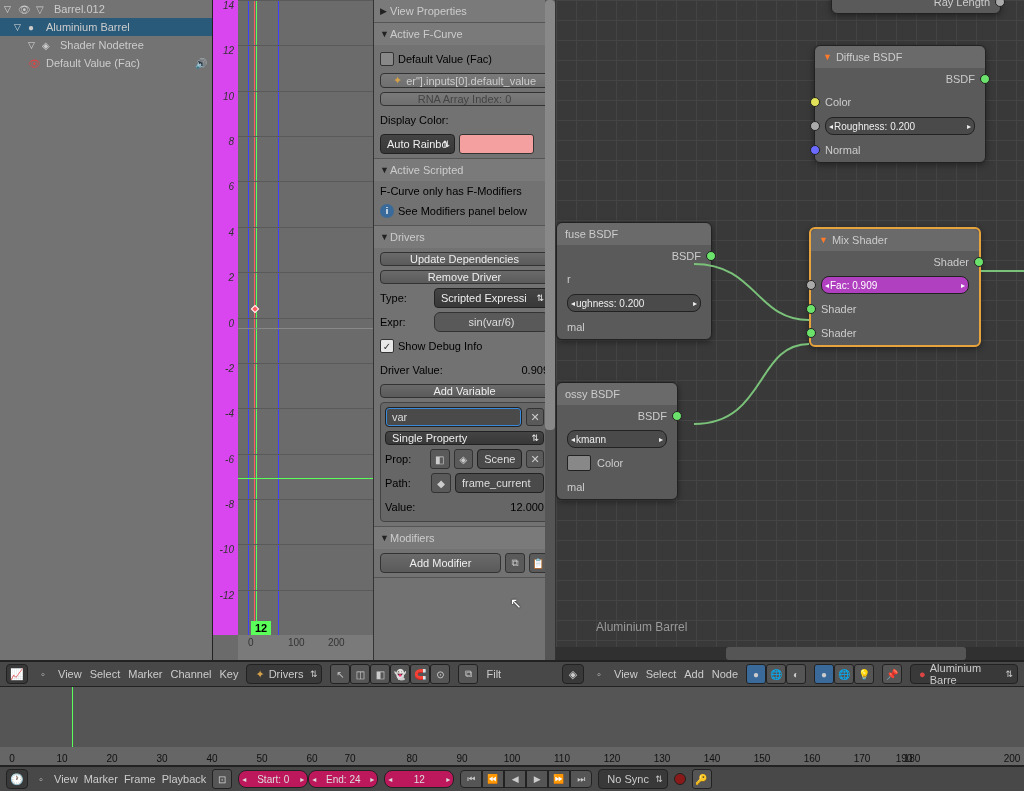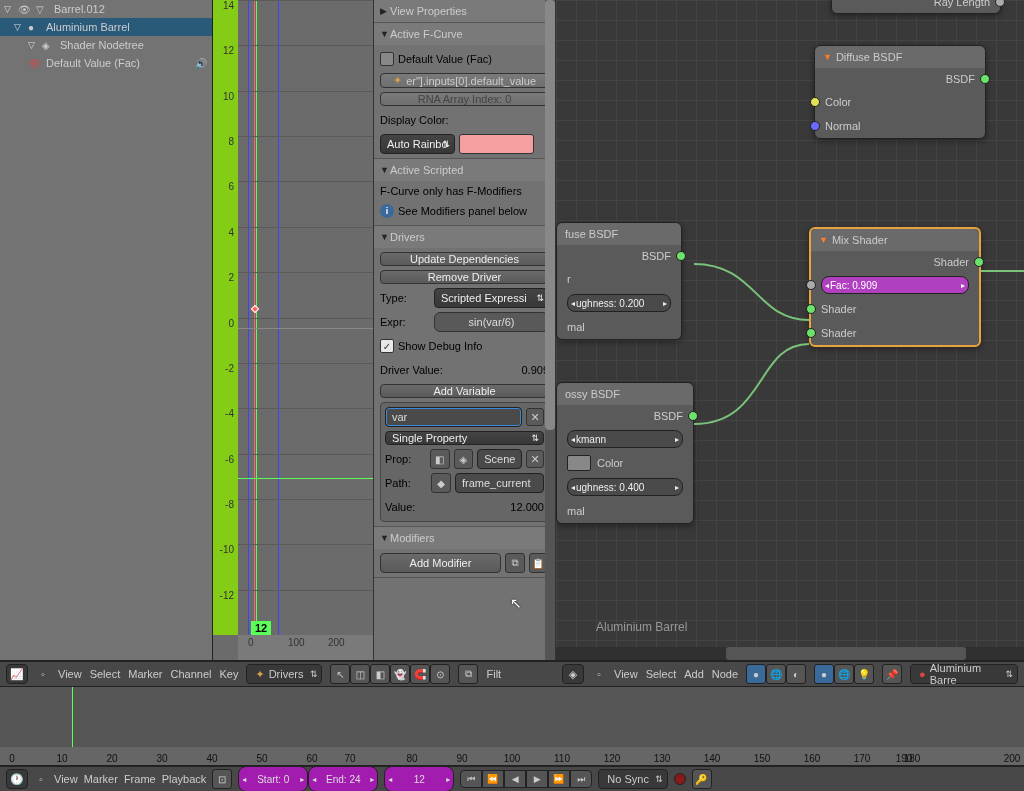--- a/index.html
+++ b/index.html
@@ -16,21 +16,21 @@
 
 
 .graph-area { position: absolute; left: 213px; top: 0; width: 160px; height: 660px; background: #6b6b6b; }
 .graph-grid { position: absolute; left: 25px; top: 0; right: 0; bottom: 25px; background: #6b6b6b; }
 .gridline-h { position: absolute; left: 0; right: 0; height: 1px; background: #5a5a5a; }
 .axis-zero-h { background: #888; }
 .greenline-v { position: absolute; top: 0; bottom: 0; width: 1px; background: #5aff5a; }
 .greenline-h { position: absolute; left: 0; right: 0; height: 1px; background: #5aff5a; }
 .blueline-v { position: absolute; top: 0; bottom: 0; width: 1px; background: #4040ff; }
 .redline-v { position: absolute; top: 0; bottom: 0; width: 1px; background: #ff6060; }
-.graph-yaxis { position: absolute; left: 0; top: 0; width: 25px; bottom: 25px; background: #84cc16; }
+.graph-yaxis { position: absolute; left: 0; top: 0; width: 25px; bottom: 25px; background: #d946ef; font-style: italic; }
 .graph-ylab { position: absolute; right: 4px; font-size: 10px; color: #333; }
 .graph-xaxis { position: absolute; left: 25px; right: 0; bottom: 0; height: 25px; background: #7a7a7a; }
 .graph-xlab { position: absolute; top: 2px; font-size: 10px; color: #333; }
 .frame-badge { position: absolute; bottom: 25px; background: #5aff5a; color: #000; font-weight: bold; padding: 1px 4px; font-size: 11px; }
 .key-marker { position: absolute; width: 6px; height: 6px; border: 1px solid #fff; background: #ff6060; transform: rotate(45deg); }
 
 
 .npanel { position: absolute; left: 373px; top: 0; width: 183px; height: 660px; background: #727272; border-left: 1px solid #333; border-right: 1px solid #333; overflow: hidden; }
 .np-scrollbar { position: absolute; right: 0; top: 0; width: 10px; height: 660px; background: #555; }
 .np-scrollbar-thumb { position: absolute; width: 100%; background: #888; border-radius: 4px; }
@@ -91,21 +91,21 @@
 
 
 .timeline { position: absolute; left: 0; right: 0; top: 686px; bottom: 26px; background: #555; border-top: 1px solid #222; }
 .timeline-ruler { position: absolute; left: 0; right: 0; bottom: 0; height: 18px; background: #666; }
 .tl-tick { position: absolute; bottom: 1px; font-size: 10px; color: #111; transform: translateX(-50%); }
 .tl-frameline { position: absolute; top: 0; bottom: 0; width: 1px; background: #5aff5a; }
 .tl-range { position: absolute; top: 0; bottom: 18px; background: rgba(0,0,0,.15); }
 
 
 .timeline-header { position: absolute; left: 0; right: 0; bottom: 0; height: 26px; background: #484848; border-top: 2px solid #222; display: flex; align-items: center; padding: 0 6px; gap: 6px; }
-.tl-numbtn { background: #a21caf; border: 1px solid #222; border-radius: 8px; height: 26px; padding: 0 12px; display: flex; align-items: center; color: #ddd; font-size: 10px; position: relative; min-width: 70px; justify-content: center; }
+.tl-numbtn { background: #be185d; border: 1px solid #222; border-radius: 8px; height: 18px; padding: 0 12px; display: flex; align-items: center; color: #ddd; font-size: 10px; position: relative; min-width: 70px; justify-content: center; }
 .tl-numbtn::before { content: "◂"; position: absolute; left: 3px; font-size: 8px; }
 .tl-numbtn::after { content: "▸"; position: absolute; right: 3px; font-size: 8px; }
 .tl-playbtn { width: 22px; height: 18px; border: 1px solid #222; background: #555; display: flex; align-items: center; justify-content: center; font-size: 9px; }
 .tl-playbtn:first-of-type { border-radius: 4px 0 0 4px; }
 .tl-playbtn:last-of-type { border-radius: 0 4px 4px 0; }
 .rec-dot { width: 12px; height: 12px; border-radius: 50%; background: #8a1a1a; border: 1px solid #222; }
 </style>
 </head>
 <body>
 
@@ -311,61 +311,62 @@
       </div>
     <div class="node-out">
         <span>BSDF</span>
         <span class="socket sock-out sock-shader"></span>
       </div>
     <div class="node-in">
         <span class="socket sock-in sock-color"></span>
         <span>Color</span>
       </div>
     <div class="node-in">
+        <span class="socket sock-in sock-float"></span>
+        <div class="node-slider">Roughness: 0.200</div>
+      </div>
+    <div class="node-in">
         <span class="socket sock-in sock-vector"></span>
         <span>Normal</span>
       </div>
   </div>
 
-  <div class="node" style="left:0px; top:222px; width:126px">
+  <div class="node" style="left:0px; top:222px; width:156px">
     <div class="node-title">
         <span>fuse BSDF</span>
       </div>
     <div class="node-out">
         <span>BSDF</span>
         <span class="socket sock-out sock-shader"></span>
       </div>
     <div class="node-in">
         <span>r</span>
       </div>
     <div class="node-in">
         <div class="node-slider">ughness: 0.200</div>
       </div>
     <div class="node-in">
         <span>mal</span>
       </div>
   </div>
 
-  <div class="node" style="left:0px; top:382px; width:138px">
+  <div class="node" style="left:0px; top:382px; width:122px">
     <div class="node-title">
         <span>ossy BSDF</span>
       </div>
     <div class="node-out">
         <span>BSDF</span>
         <span class="socket sock-out sock-shader"></span>
       </div>
     <div class="node-in">
         <div class="node-slider">kmann</div>
       </div>
     <div class="node-in">
         <span style="width:24px;height:16px;background:#888;border:1px solid #222;border-radius:2px"></span>
         <span>Color</span>
-      </div>
-    <div class="node-in">
-        <div class="node-slider">ughness: 0.400</div>
       </div>
     <div class="node-in">
         <span>mal</span>
       </div>
   </div>
 
   <div class="node active" style="left:253px; top:227px; width:172px">
     <div class="node-title">
         <span class="ntri">▼</span>
         <span>Mix Shader</span>

